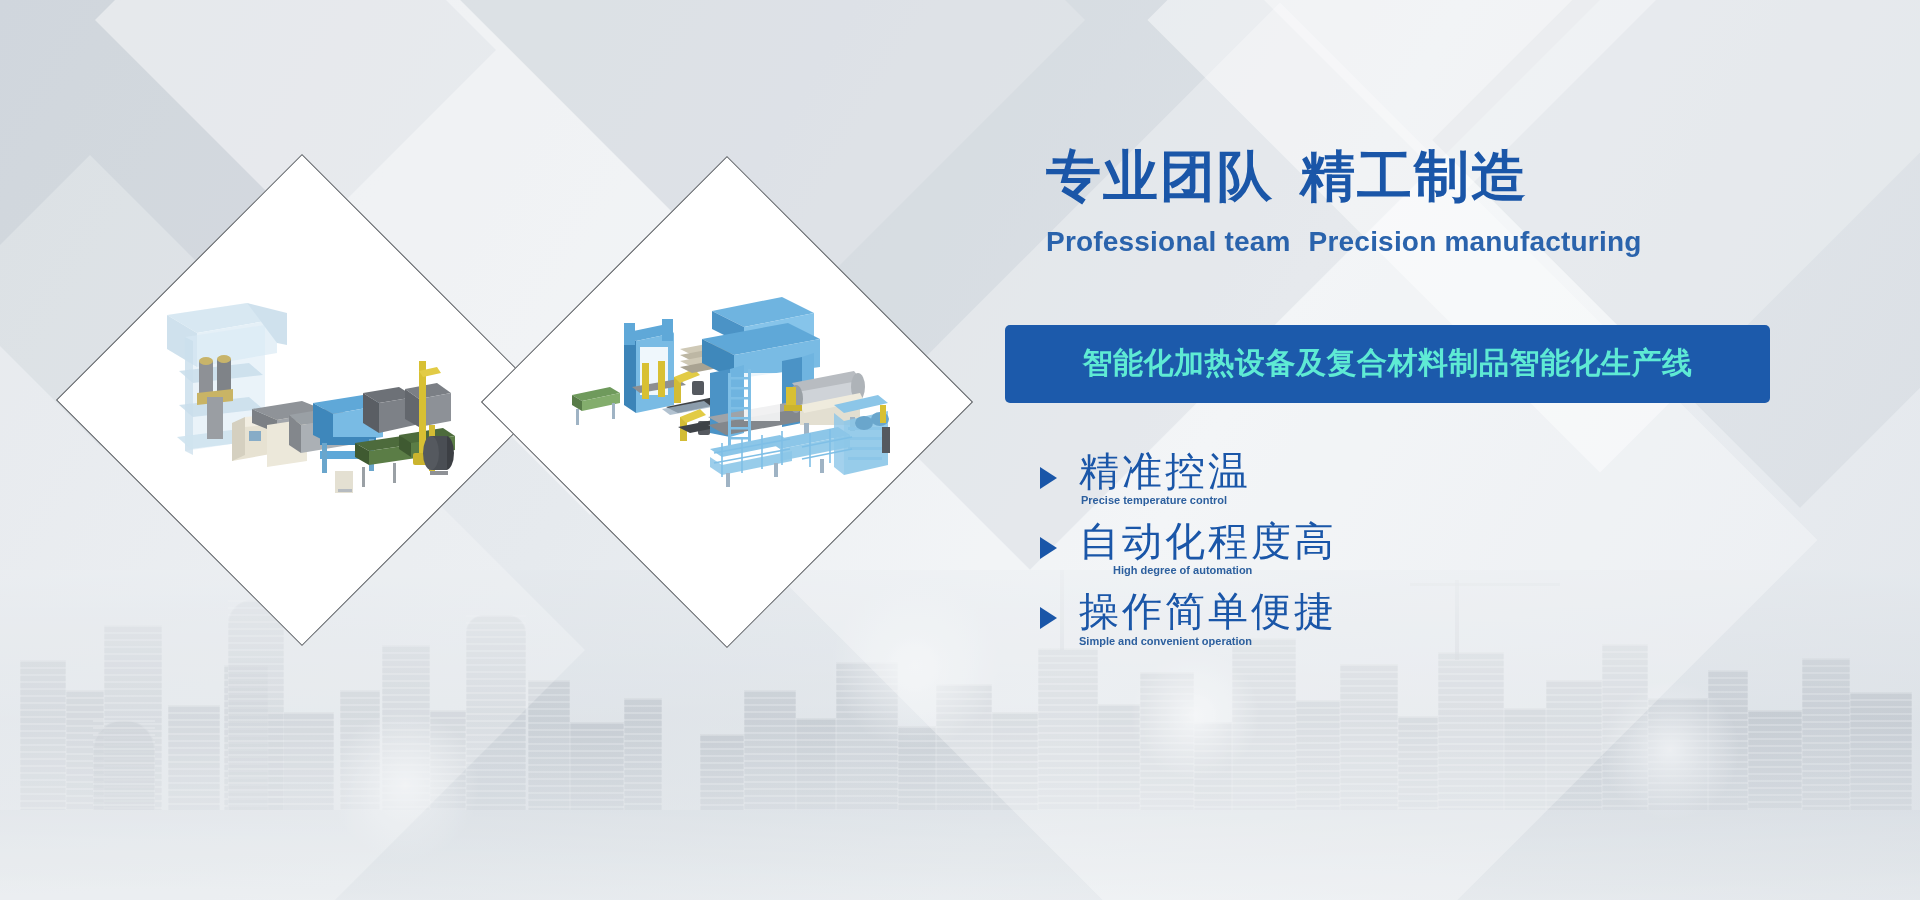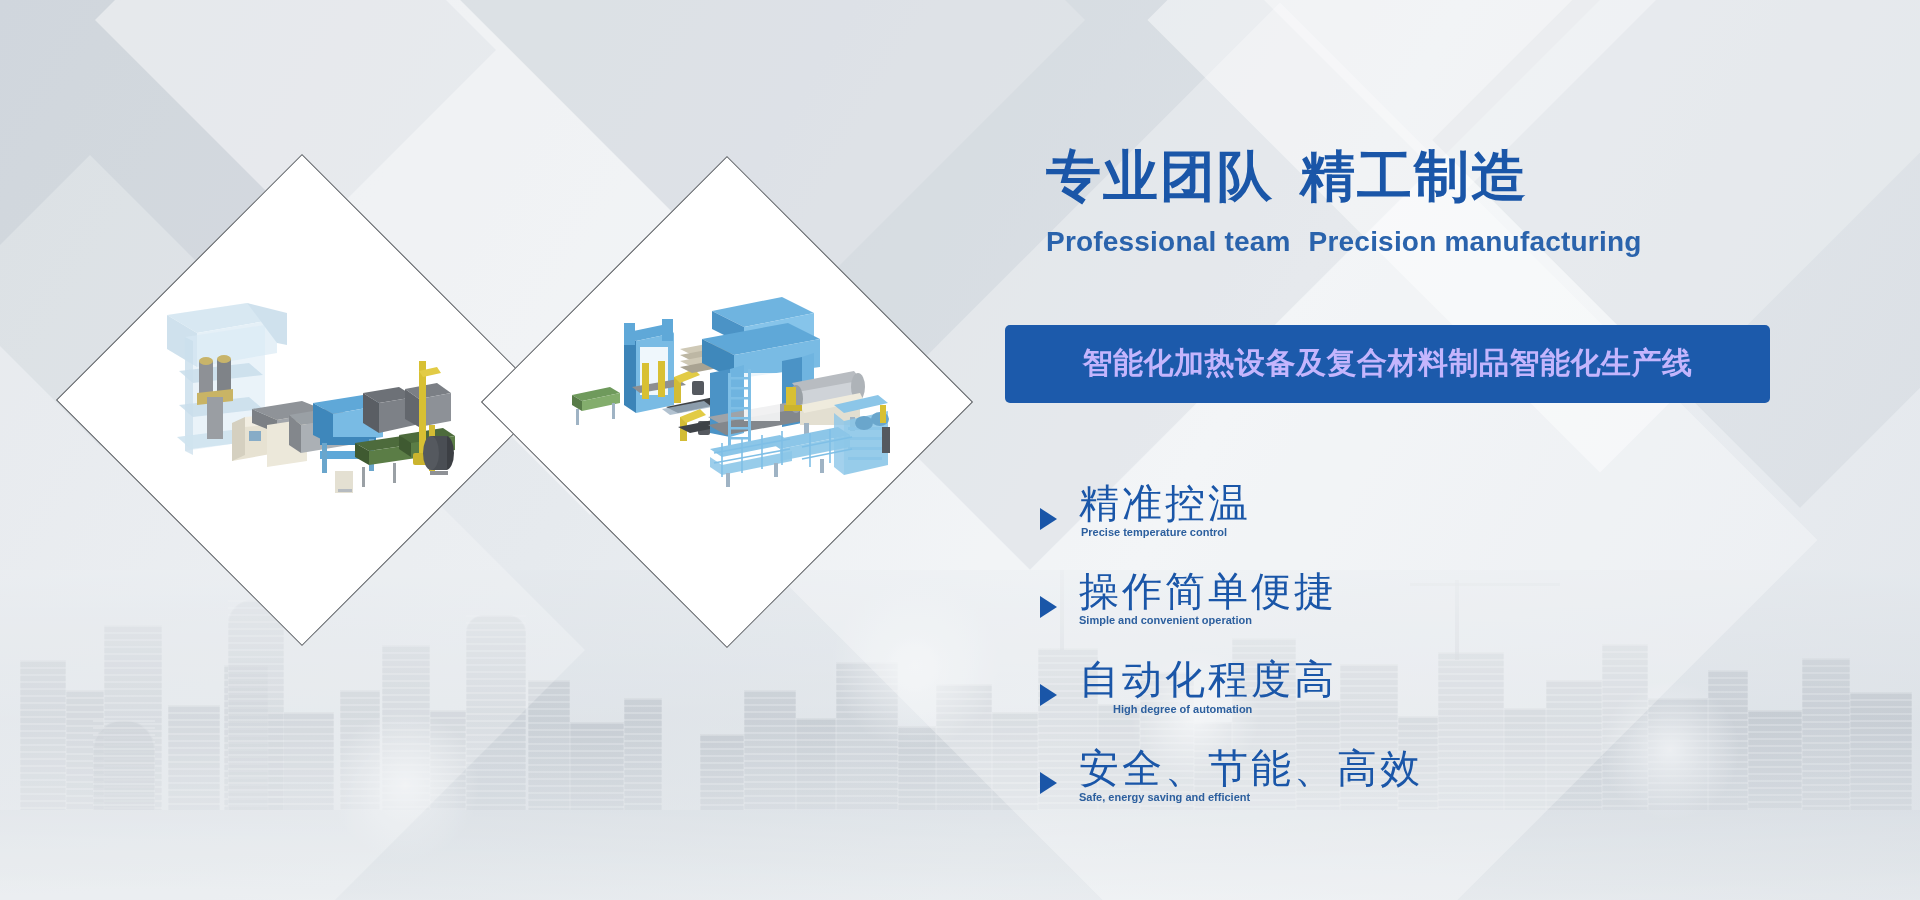--- a/index.html
+++ b/index.html
@@ -120,21 +120,21 @@
     background: #1c5aab;
     border-radius: 5px;
     box-sizing: border-box;
     display: flex;
     flex-direction: column;
     align-items: center;
     justify-content: center;
     padding: 4px 10px 6px;
   }
   .product-cn {
-    color: #c4b5fd;
+    color: #5eead4;
     font-size: 30px;
     font-weight: 700;
     letter-spacing: .5px;
     white-space: nowrap;
     line-height: 1.12;
   }
   .product-en {
     color: #ffffff;
     font-size: 15.5px;
     font-weight: 600;
@@ -144,23 +144,22 @@
   }
 
   .features {
     position: absolute;
     left: 1040px;
     top: 450px;
     width: 700px;
   }
   .feature {
     display: flex;
-    align-items: center;
+    align-items: flex-start;
     margin-bottom: 14px;
-    margin-top: 32px;
   }
   .bullet {
     width: 0; height: 0;
     border-left: 17px solid #1a56a8;
     border-top: 11px solid transparent;
     border-bottom: 11px solid transparent;
     margin-top: 17px;
     margin-right: 22px;
     flex: 0 0 auto;
   }
@@ -465,38 +464,31 @@
   <div class="features">
 
     <div class="feature">
       <span class="bullet"></span>
       <span class="feature-texts">
         <span class="feature-cn">精准控温</span>
         <span class="feature-en">Precise temperature control</span>
       </span>
     </div>
 
+    <div class="feature indent">
+      <span class="bullet"></span>
+      <span class="feature-texts">
+        <span class="feature-cn">自动化程度高</span>
+        <span class="feature-en">High degree of automation</span>
+      </span>
+    </div>
+
     <div class="feature indent2">
       <span class="bullet"></span>
       <span class="feature-texts">
         <span class="feature-cn">操作简单便捷</span>
         <span class="feature-en">Simple and convenient operation</span>
       </span>
     </div>
 
-    <div class="feature indent">
-      <span class="bullet"></span>
-      <span class="feature-texts">
-        <span class="feature-cn">自动化程度高</span>
-        <span class="feature-en">High degree of automation</span>
-      </span>
-    </div>
-
-    <div class="feature indent2">
-      <span class="bullet"></span>
-      <span class="feature-texts">
-        <span class="feature-cn">安全、节能、高效</span>
-        <span class="feature-en">Safe, energy saving and efficient</span>
-      </span>
-    </div>
 
   </div>
 </div>
 
 </body></html>

